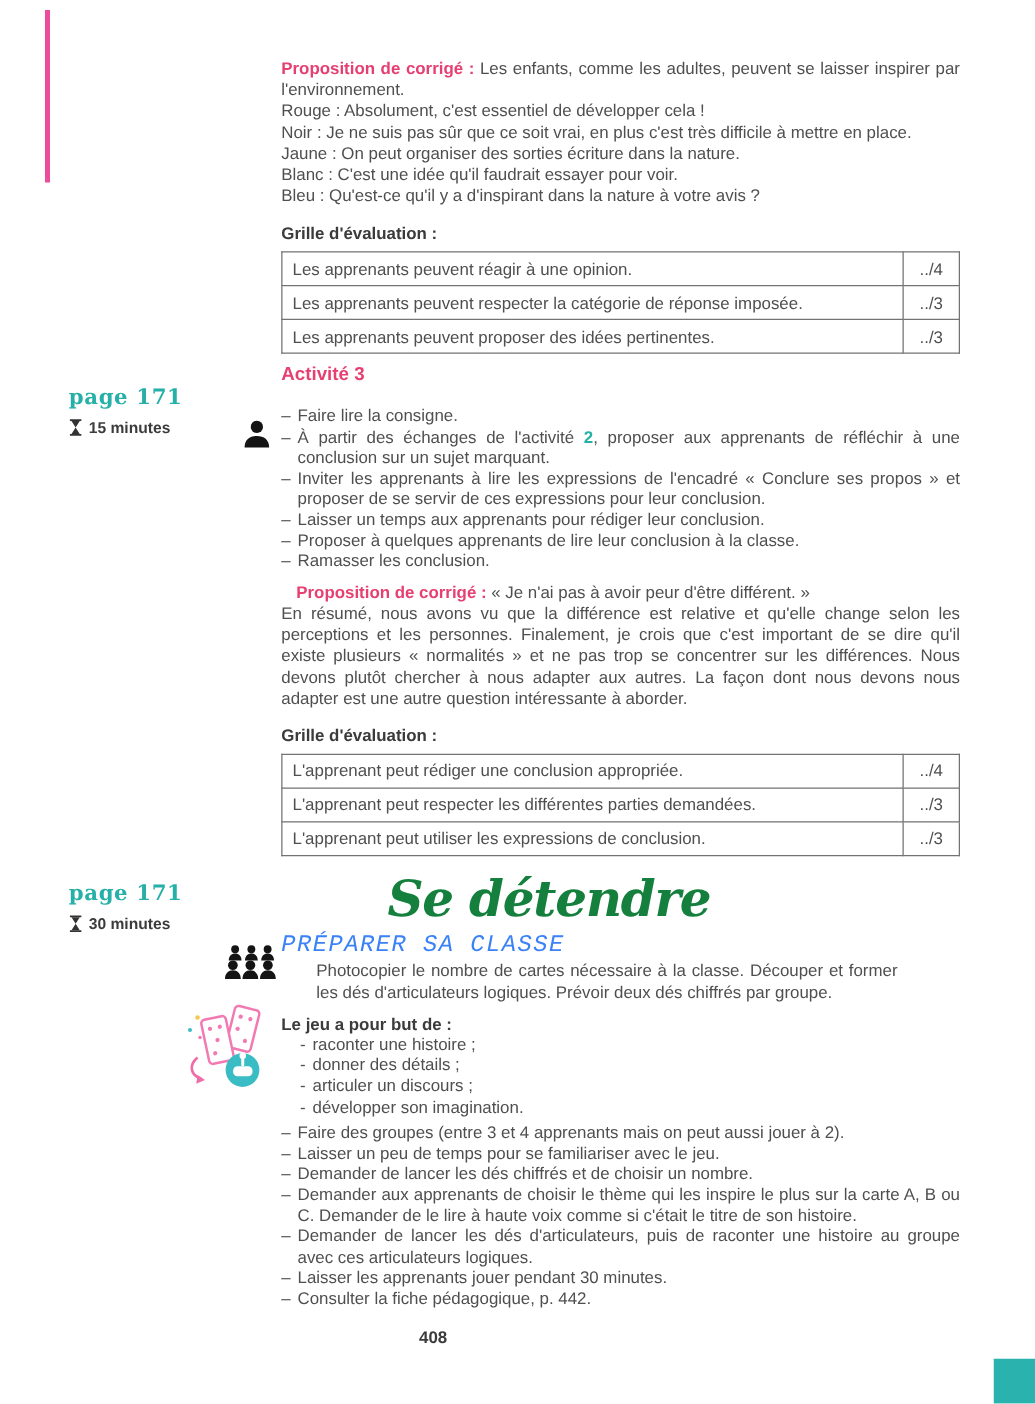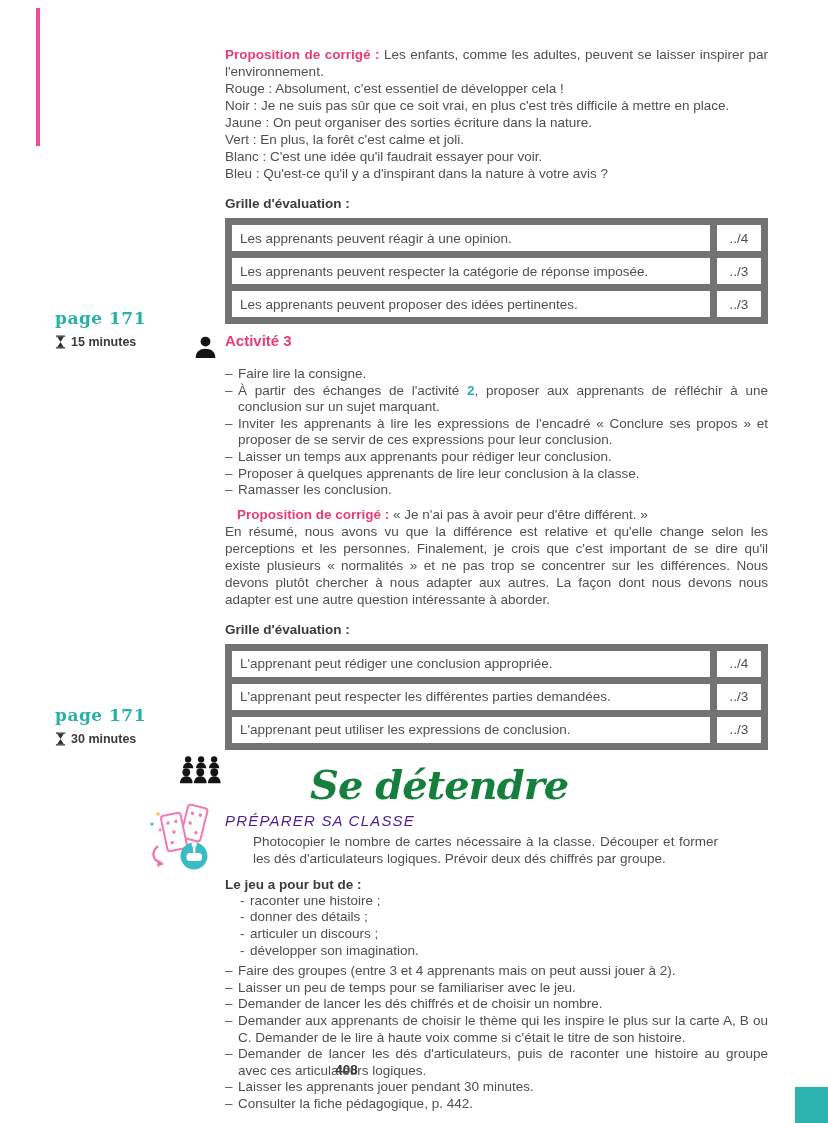--- a/index.html
+++ b/index.html
@@ -27,39 +27,39 @@
     font-weight:700;font-size:12.5px;color:#3b3b3b;}
   .duration svg{display:block;}
 
   
   .main{position:absolute;left:225px;top:46px;width:543px;font-size:13.5px;line-height:17px;}
   .plabel{color:#e63f72;font-weight:700;}
   .para{margin:0;text-align:justify;}
   .line{line-height:17px;}
   .grille{margin-top:13px;font-weight:700;color:#3b3b3b;}
   table.eval{margin-top:6px;width:100%;border-collapse:collapse;}
-  table.eval td{border:7px solid #737373;padding:4px 8px;height:18px;color:#4f4f4f;}
+  table.eval td{border:1px solid #737373;padding:4px 8px;height:18px;color:#4f4f4f;}
   table.eval td.s{width:36px;text-align:center;padding:4px 4px;}
   .act{margin:7px 0 16px 0;font-size:15px;line-height:19px;color:#e63f72;font-weight:700;}
   .bullets{margin-top:4px;}
   .bullet{display:flex;line-height:16.6px;}
   .bullet .dash{flex:0 0 13px;}
   .bullet .bt{flex:1;text-align:justify;}
   .accent{color:#27b0a8;font-weight:700;}
   .prop2{margin-top:7px;padding-left:12px;}
   .propbody{text-align:justify;}
   .script-title{
     margin:12px 0 0 85px;
     font-family:"DejaVu Serif","Liberation Serif",serif;
     font-style:italic;font-weight:700;
     font-size:40px;line-height:46px;color:#15803d;letter-spacing:-1px;
   }
   .prep{
-    margin-top:4px;font-style:italic;font-size:15px;line-height:18px;
-    letter-spacing:1.2px;color:#4c1d95;font-weight:500;
+    margin-top:4px;font-style:italic;font-size:19px;line-height:18px;
+    letter-spacing:1.2px;color:#3b82f6;font-weight:500;font-family:Liberation Mono, monospace;
   }
   .prepara{margin:3px 0 0 28px;width:465px;text-align:justify;}
   .goal{margin-top:9px;font-weight:700;color:#3b3b3b;}
   .subbullet{display:flex;margin-left:15px;line-height:16.6px;}
   .subbullet .dash{flex:0 0 10px;}
   .pagenum{position:absolute;top:1062px;left:0;width:693px;text-align:center;
     font-weight:700;font-size:13.5px;color:#3b3b3b;}
 
   
   .icon-person{position:absolute;left:195px;top:336px;}
@@ -154,21 +154,20 @@
 
   <main class="main">
 
     <p class="para">
       <span class="plabel">Proposition de corrigé :</span>
       <span>Les enfants, comme les adultes, peuvent se laisser inspirer par l'environnement.</span>
     </p>
     <div class="line">Rouge : Absolument, c'est essentiel de développer cela !</div>
     <div class="line">Noir : Je ne suis pas sûr que ce soit vrai, en plus c'est très difficile à mettre en place.</div>
     <div class="line">Jaune : On peut organiser des sorties écriture dans la nature.</div>
-    <div class="line">Vert : En plus, la forêt c'est calme et joli.</div>
     <div class="line">Blanc : C'est une idée qu'il faudrait essayer pour voir.</div>
     <div class="line">Bleu : Qu'est-ce qu'il y a d'inspirant dans la nature à votre avis ?</div>
 
     <div class="grille">Grille d'évaluation :</div>
     <table class="eval">
       <tbody>
           <tr>
         <td class="c">Les apprenants peuvent réagir à une opinion.</td>
         <td class="s">../4</td>
       </tr>

